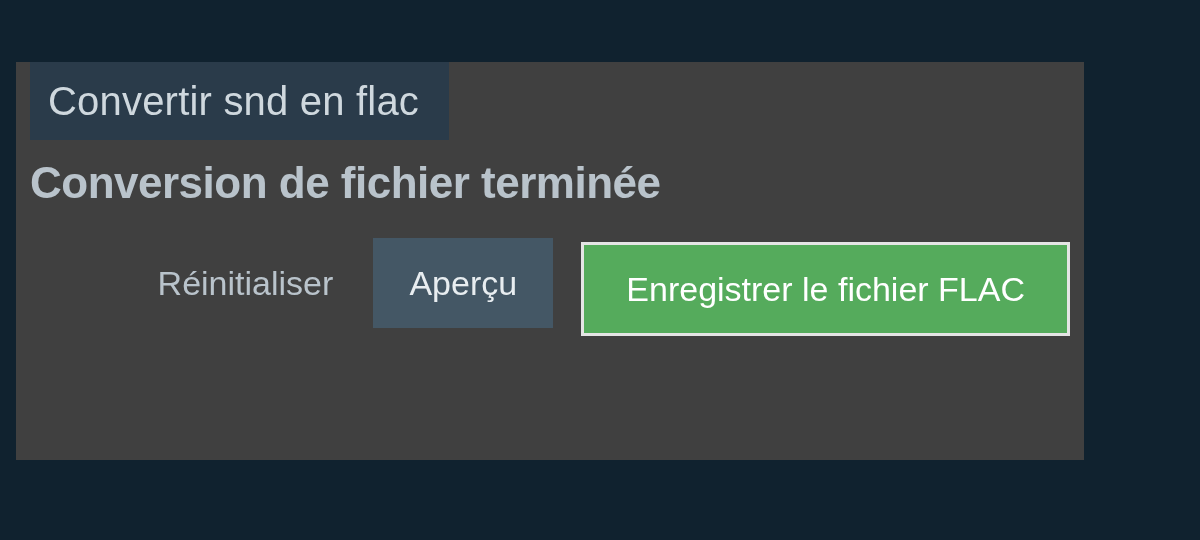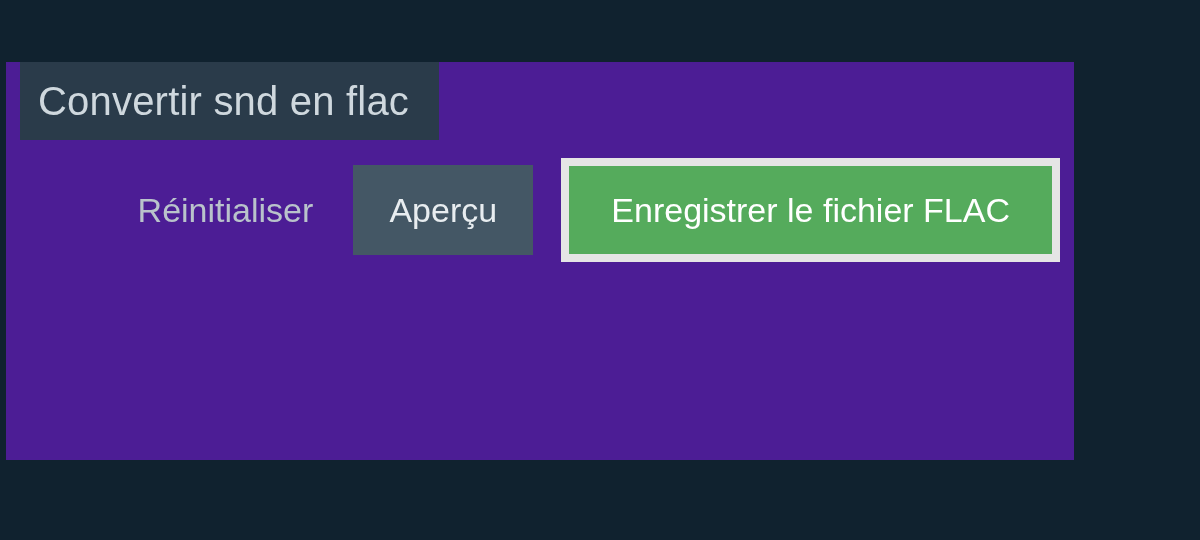--- a/index.html
+++ b/index.html
@@ -5,25 +5,25 @@
   * { margin: 0; padding: 0; box-sizing: border-box; }
   html, body {
     width: 1200px;
     height: 540px;
     background: #10222f;
     font-family: "Segoe UI", "Helvetica Neue", Arial, sans-serif;
     overflow: hidden;
   }
   .panel {
     position: absolute;
-    left: 6px;
+    left: 16px;
     top: 62px;
     width: 1068px;
     height: 398px;
-    background: #4c1d95;
+    background: #404040;
   }
   .tab {
     position: absolute;
     left: 14px;
     top: 0;
     height: 78px;
     padding: 0 30px 0 18px;
     background: #2a3b4a;
     display: flex;
     align-items: center;
@@ -76,41 +76,43 @@
     cursor: pointer;
     border: none;
     color: #e8edf0;
   }
   .btn-preview {
     background: #445765;
     padding: 0 28px;
     min-width: 180px;
   }
   .btn-save-wrap {
-    border: 8px solid #e5e5e5;
+    border: 3px solid #e5e5e5;
     display: inline-flex;
+    margin-top: 12px;
   }
   .btn-save {
     background: #55ab5c;
     color: #ffffff;
     padding: 0 42px;
     height: 88px;
     min-width: 480px;
   }
 </style>
 </head>
 <body>
 
 <div class="panel">
 
   <div class="tab">
     <span class="tab-label">Convertir snd en flac</span>
   </div>
 
   <div class="content">
+    <div class="heading">Conversion de fichier terminée</div>
 
     <div class="actions">
       <span class="reset-link">Réinitialiser</span>
       <button class="btn btn-preview">Aperçu</button>
       <span class="btn-save-wrap">
         <button class="btn btn-save">Enregistrer le fichier FLAC</button>
       </span>
     </div>
   </div>
 

